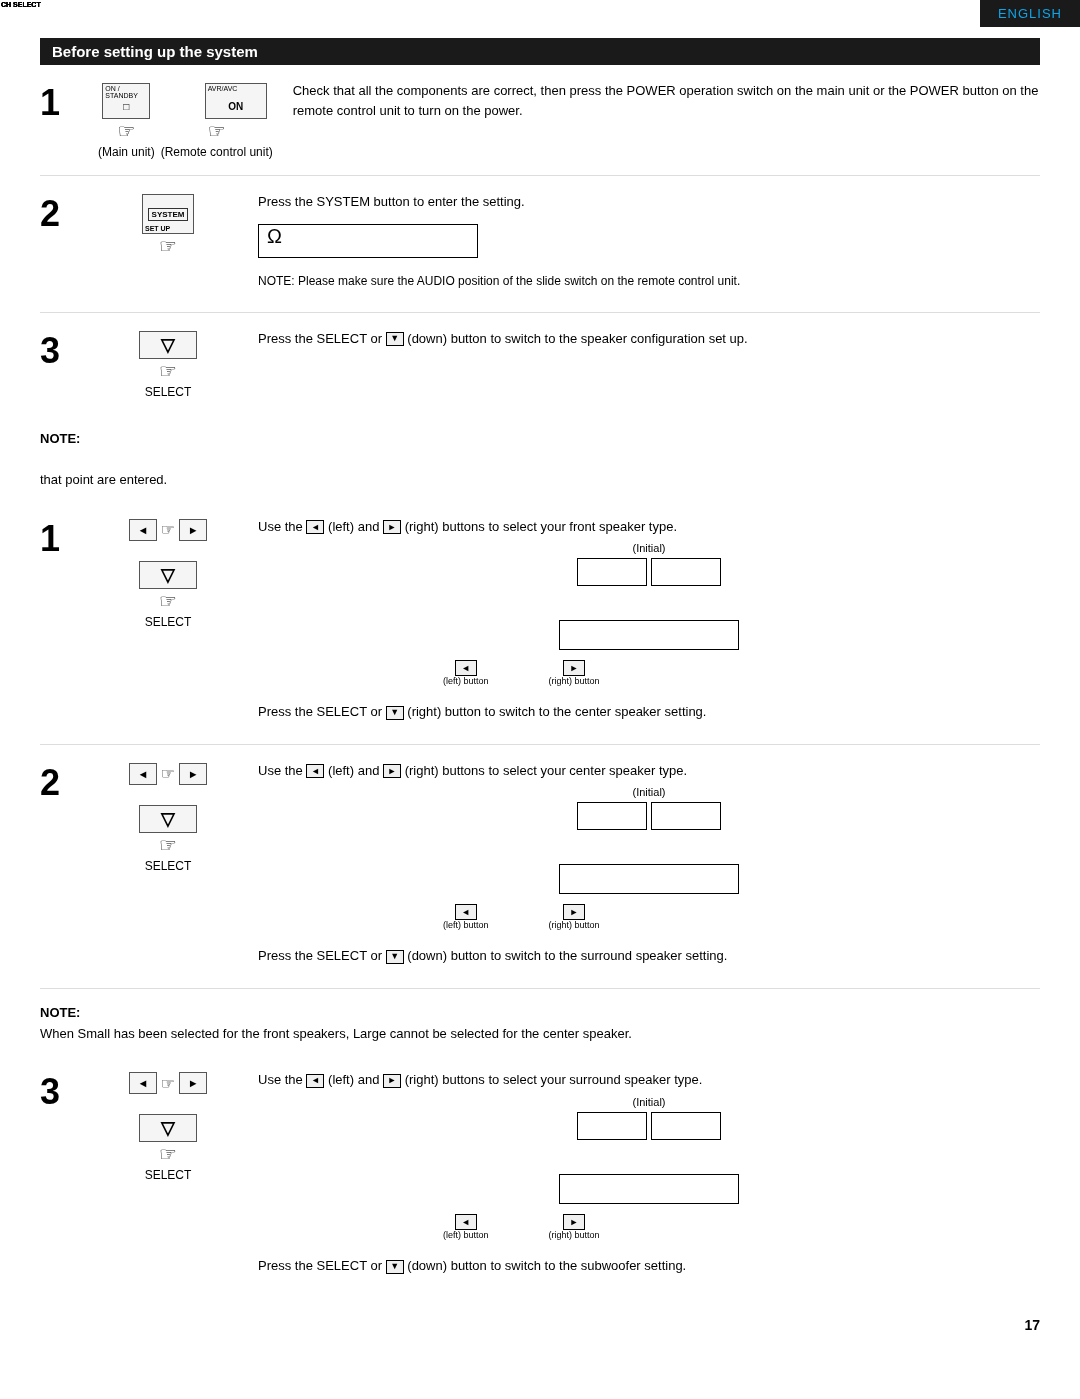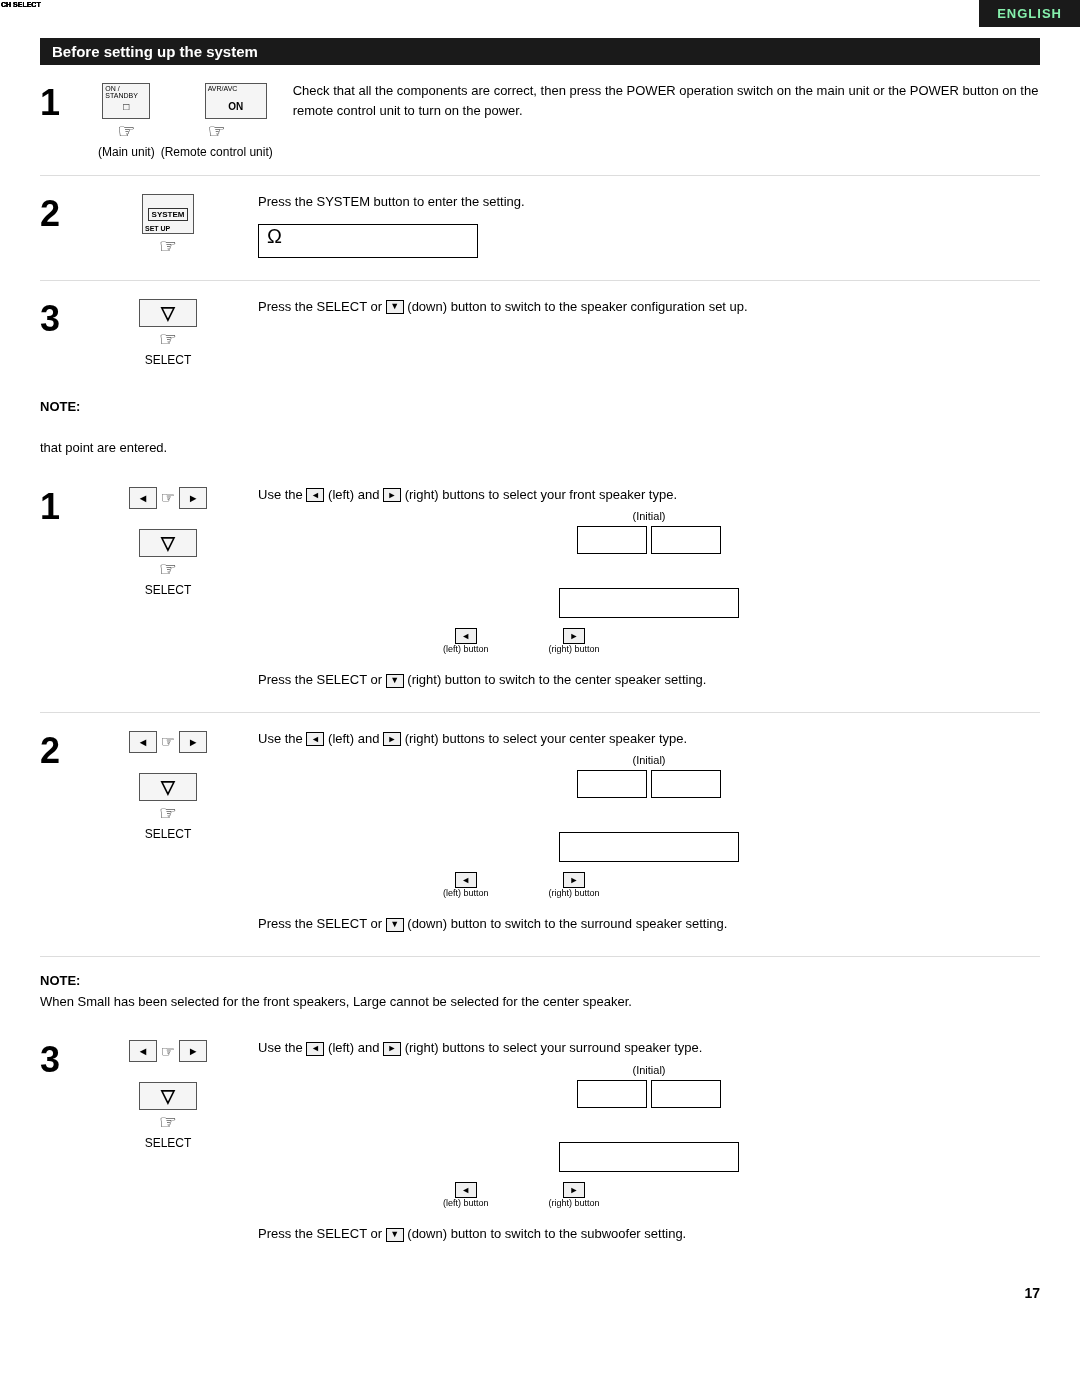--- a/index.html
+++ b/index.html
@@ -14,23 +14,23 @@
     }
     .page-container {
       padding: 20px 40px 40px 40px;
       position: relative;
     }
     .english-badge {
       position: absolute;
       top: 0;
       right: 0;
       background: #1a1a1a;
-      color: #86efac;
+      color: #0ea5e9;
       font-size: 13px;
-      font-weight: bold;
+      font-weight: normal;
       padding: 6px 18px;
       letter-spacing: 1px;
     }
     .section-header {
       background: #1a1a1a;
       color: #ffffff;
       font-size: 15px;
       font-weight: bold;
       padding: 5px 12px;
       margin-top: 18px;
@@ -292,20 +292,21 @@
           <span style="font-size:8px;font-weight:bold;border:1px solid #333;padding:1px 3px;">SYSTEM</span>
         </div>
         <div class="hand-icon">☞</div>
       </div>
     </div>
     <div class="step-content">
       <p>Press the SYSTEM button to enter the setting.</p>
       <div class="display-box">
         <span class="omega-symbol">Ω</span>
       </div>
+      <p style="margin-top:8px;font-size:12px;">NOTE:  Please make sure the   AUDIO   position of the slide switch on the remote control unit.</p>
     </div>
   </div>
 
   <div class="step-row" style="border-bottom:none;">
     <div class="step-number">3</div>
     <div class="step-icon-col">
       <div class="step-icon-combined">
         <div class="icon-select-box">
           <span class="ch-label">CH SELECT</span>
           <span style="font-size:18px;">▽</span>

